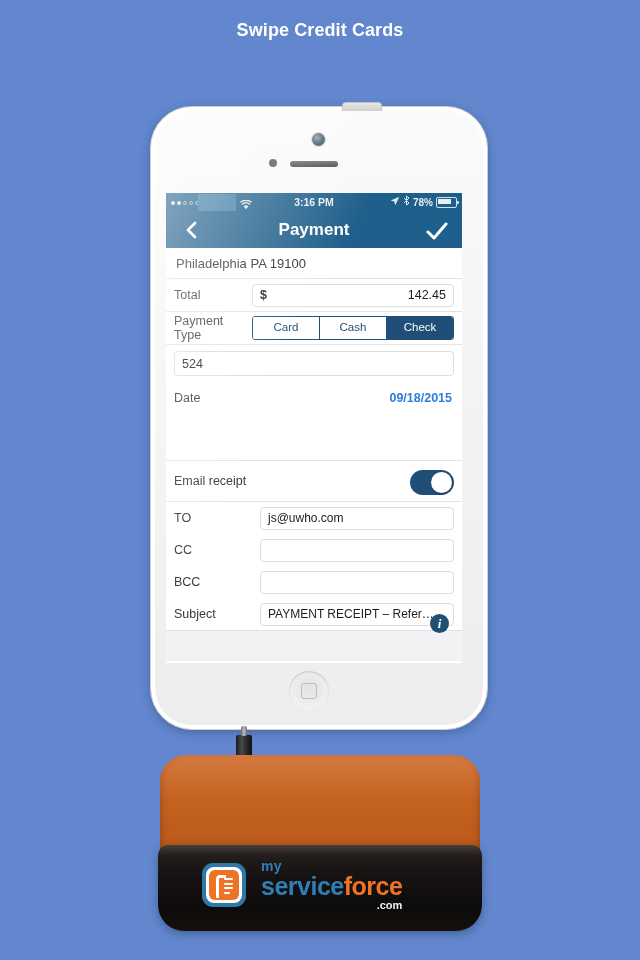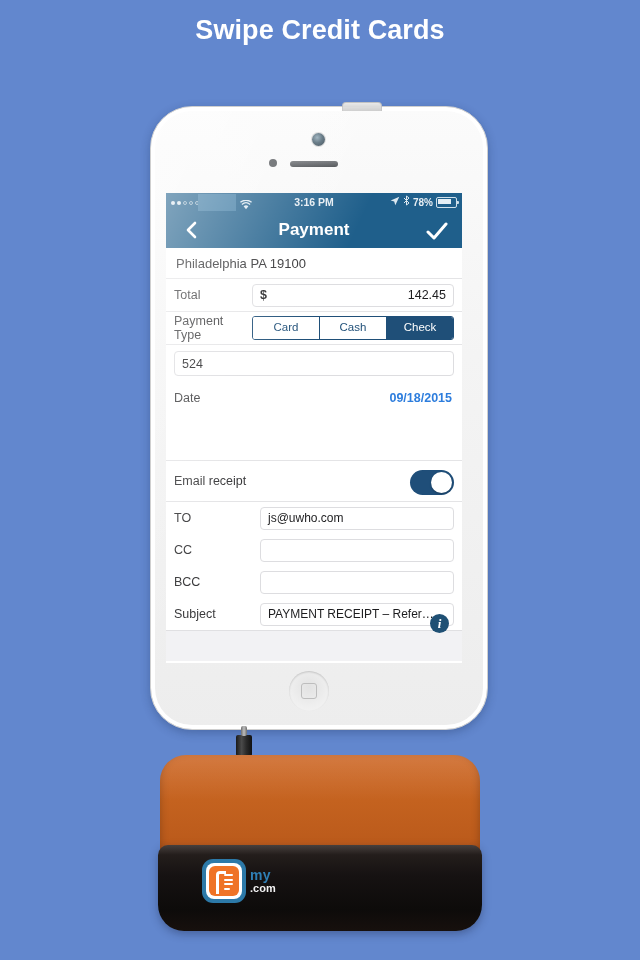--- a/index.html
+++ b/index.html
@@ -14,21 +14,21 @@
     position: relative;
   }
 
   
   .headline {
     position: absolute;
     top: 14px; left: 0; width: 640px;
     text-align: center;
     color: #ffffff;
     font-weight: bold;
-    font-size: 27px;
+    font-size: 18px;
     line-height: 33px;
     letter-spacing: 0.1px;
   }
 
   
   .phone {
     position: absolute;
     left: 150px; top: 106px;
     width: 336px; height: 622px;
     background: linear-gradient(180deg,#fbfbfb 0%,#f4f4f4 40%,#ededed 100%);
@@ -354,21 +354,21 @@
     border-top-left-radius: 4px;
   }
   .logo-lines { position: absolute; left: 15px; top: 8px; }
   .logo-lines i {
     display: block;
     height: 2px;
     background: #ffffff;
     margin-bottom: 2.5px;
     border-radius: 1px;
   }
-  .logo-text { margin-left: 4px; line-height: 1; }
+  .logo-text { margin-left: 15px; line-height: 1; }
   .logo-my {
     color: #2f7fb5; font-weight: bold; font-size: 14px;
     letter-spacing: 0.2px; display: block; margin-bottom: 1px;
   }
   .logo-main { display: block; font-weight: bold; font-size: 25px; letter-spacing: -0.5px; }
   .logo-service { color: #2f7fb5; }
   .logo-force { color: #ef7326; }
   .logo-com {
     display: block; text-align: right; color: #f2f2f2;
     font-weight: bold; font-size: 11px; margin-top: 1px;
@@ -532,16 +532,19 @@
             <i style="width:9px"></i>
               <i style="width:9px"></i>
               <i style="width:9px"></i>
               <i style="width:6px"></i>
           </span>
         </span>
       </span>
     </span>
     <span class="logo-text">
       <span class="logo-my">my</span>
+      <span class="logo-main">
+        <span class="logo-service">service</span><span class="logo-force">force</span>
+      </span>
       <span class="logo-com">.com</span>
     </span>
   </div>
 </div>
 
 </body></html>

